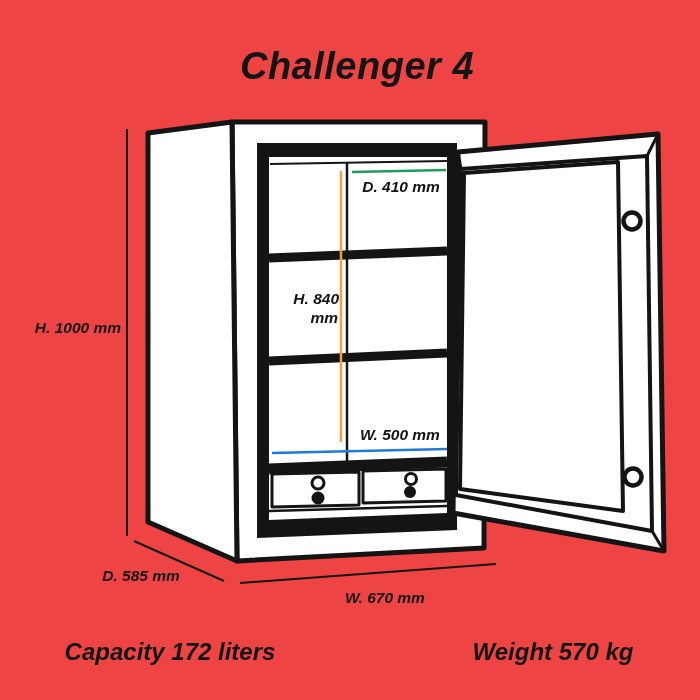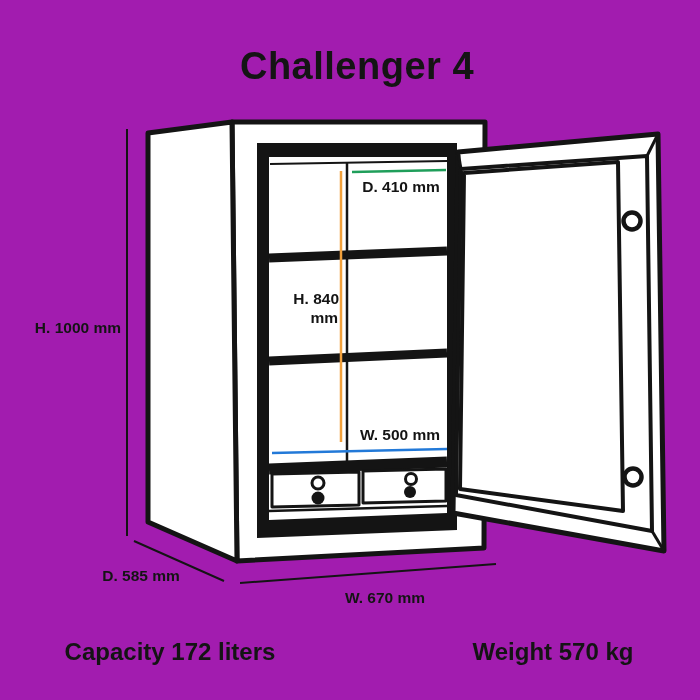--- a/index.html
+++ b/index.html
@@ -1,17 +1,17 @@
 <!DOCTYPE html>
 <html><head>
 <meta charset="utf-8">
 <style>
   html,body{margin:0;padding:0;background:#ffffff;}
-  .page{position:relative;width:700px;height:700px;background:#a21caf;overflow:hidden;
-        font-family:"Liberation Sans", sans-serif;}
+  .page{position:relative;width:700px;height:700px;background:#ef4444;overflow:hidden;
+        font-family:"Liberation Sans", sans-serif;font-style:italic;}
   svg{display:block}
   text{font-family:"Liberation Sans", sans-serif;fill:#141414;}
   .title{font-size:38px;font-weight:700;letter-spacing:.5px;}
   .dim{font-size:15.5px;font-weight:600;}
   .spec{font-size:24px;font-weight:700;}
   .outline{stroke:#141414;fill:none;}
   .white{fill:#ffffff;stroke:#141414;}
 </style>
 </head>
 <body>

